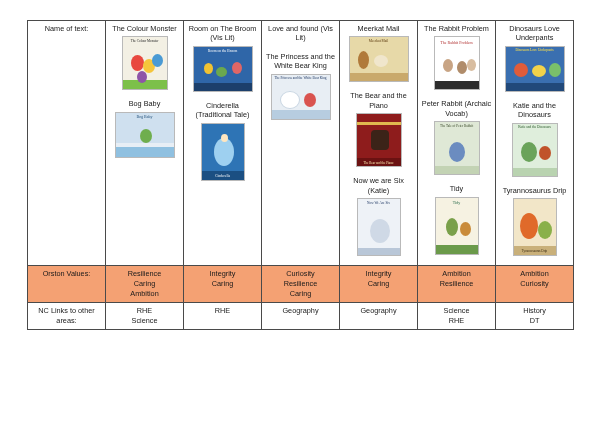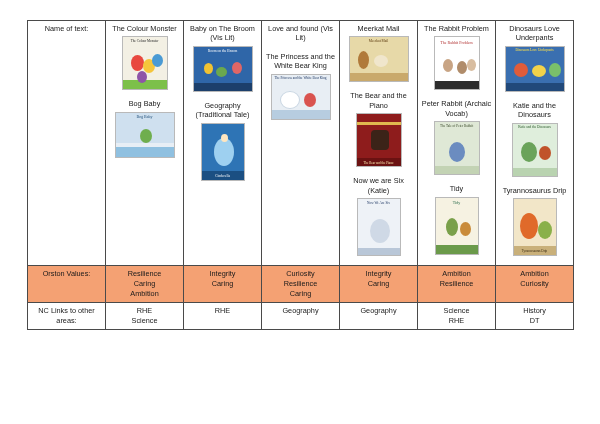--- a/index.html
+++ b/index.html
@@ -156,30 +156,30 @@
         <div class="cover wide">
           <div class="band" style="top:0;height:100%;background:#cfe0ef"></div>
           <div class="cap" style="top:2px;color:#1f4e79;font-size:4px">Bog Baby</div>
           <div class="blob" style="left:24px;top:16px;width:12px;height:14px;background:#6fae4e"></div>
           <div class="band" style="bottom:0;height:10px;background:#8fc0e0"></div>
           <div class="band" style="bottom:10px;height:4px;background:#e7eef5"></div>
         </div>
       </td>
 
       <td class="texts">
-        <div class="booktitle">Baby on The Broom (Vis Lit)</div>
+        <div class="booktitle">Room on The Broom (Vis Lit)</div>
         <div class="cover wide">
           <div class="band" style="top:0;height:100%;background:#2f66a8"></div>
           <div class="cap" style="top:2px;color:#ffffff;font-size:3.6px">Room on the Broom</div>
           <div class="blob" style="left:10px;top:16px;width:9px;height:11px;background:#f1c232"></div>
           <div class="blob" style="left:22px;top:20px;width:11px;height:10px;background:#6aa84f"></div>
           <div class="blob" style="left:38px;top:15px;width:10px;height:12px;background:#e06666"></div>
           <div class="band" style="bottom:0;height:8px;background:#1c3f6b"></div>
         </div>
-        <div class="booktitle spaced">Geography (Traditional Tale)</div>
+        <div class="booktitle spaced">Cinderella (Traditional Tale)</div>
         <div class="cover tall">
           <div class="band" style="top:0;height:100%;background:#2e74b5"></div>
           <div class="blob" style="left:12px;top:14px;width:20px;height:28px;background:#9ed0f0"></div>
           <div class="blob" style="left:19px;top:10px;width:7px;height:8px;background:#ffe6c0"></div>
           <div class="band" style="bottom:0;height:9px;background:#1b4f82"></div>
           <div class="cap" style="bottom:2px;color:#ffffff;font-size:3.6px">Cinderella</div>
         </div>
       </td>
 
       <td class="texts">

